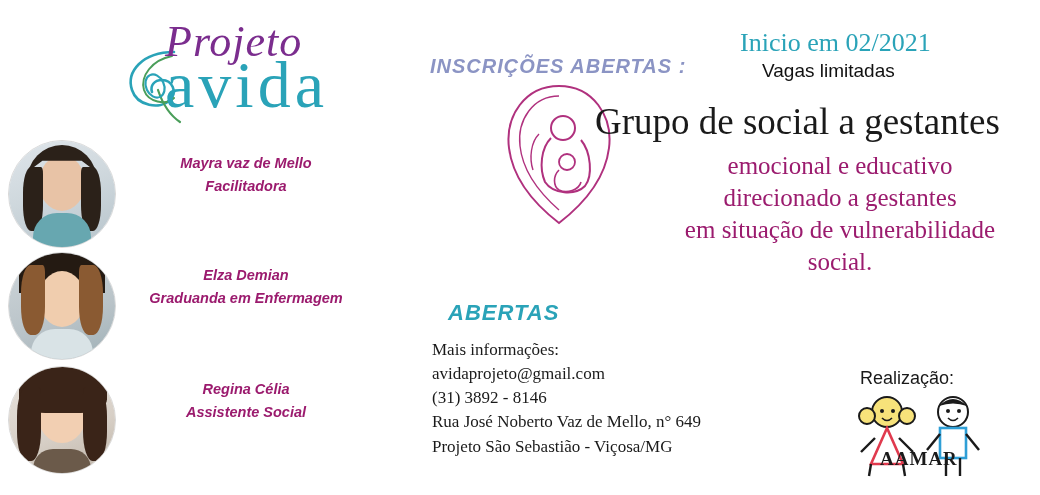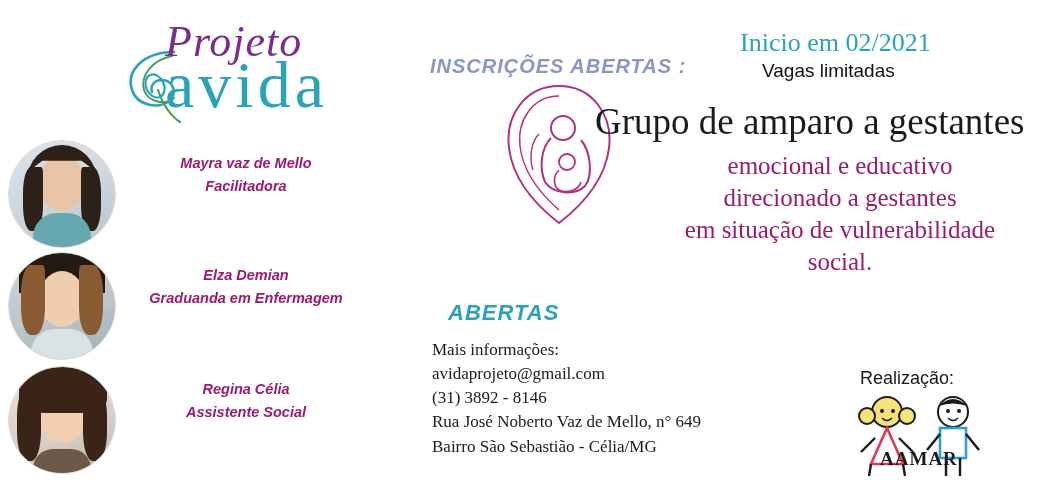--- a/index.html
+++ b/index.html
@@ -235,37 +235,37 @@
     <path d="M62 4 C28 4 8 34 12 66 C16 98 40 124 62 141 C84 124 108 98 112 66 C116 34 96 4 62 4 Z" fill="none" stroke="#b0317e" stroke-width="2"></path>
     <path d="M62 14 C36 14 20 38 23 64 C26 92 46 114 62 128" fill="none" stroke="#b0317e" stroke-width="1.4"></path>
     <circle cx="66" cy="46" r="12" fill="none" stroke="#b0317e" stroke-width="2"></circle>
     <path d="M54 56 C44 66 42 86 48 100 C56 112 78 114 88 104 C96 94 94 70 84 58" fill="none" stroke="#b0317e" stroke-width="2"></path>
     <circle cx="70" cy="80" r="8" fill="none" stroke="#b0317e" stroke-width="1.8"></circle>
     <path d="M62 88 C56 94 56 104 62 108 C70 112 82 108 84 100" fill="none" stroke="#b0317e" stroke-width="1.6"></path>
     <path d="M42 52 C34 60 32 76 36 88" fill="none" stroke="#b0317e" stroke-width="1.4"></path>
   </svg>
 </div>
 
-<div class="main-title">Grupo de amparo a gestantes</div>
+<div class="main-title">Grupo de social a gestantes</div>
 
 <div class="description">
   <div>emocional e educativo</div>
   <div>direcionado a gestantes</div>
   <div>em situação de vulnerabilidade</div>
   <div>social.</div>
 </div>
 
 <div class="gratuito">ABERTAS</div>
 
 <div class="contact">
   <div>Mais informações:</div>
   <div>avidaprojeto@gmail.com</div>
   <div>(31) 3892 - 8146</div>
   <div>Rua José Noberto Vaz de Mello, n° 649</div>
-  <div>Bairro São Sebastião - Célia/MG</div>
+  <div>Projeto São Sebastião - Viçosa/MG</div>
 </div>
 
 <div class="person p1">
   <div class="photo">
     <div class="inner" style="background:linear-gradient(160deg,#dfe5ea 0%,#cfd8dd 45%,#b7c4cb 100%);">
       <div class="face" style="left:30px;top:14px;width:46px;height:56px;background:#e8c3a6;"></div>
       <div style="position:absolute;left:18px;top:4px;width:70px;height:72px;border-radius:50% 50% 44% 44%;background:#2b2119;clip-path:polygon(0 0,100% 0,100% 38%,78% 22%,22% 22%,0 38%);"></div>
       <div style="position:absolute;left:14px;top:26px;width:20px;height:64px;background:#2b2119;border-radius:40% 10% 40% 40%;"></div>
       <div style="position:absolute;left:72px;top:26px;width:20px;height:64px;background:#2b2119;border-radius:10% 40% 40% 40%;"></div>
       <div style="position:absolute;left:24px;top:72px;width:58px;height:36px;background:#67a7b0;border-radius:24px 24px 0 0;"></div>

